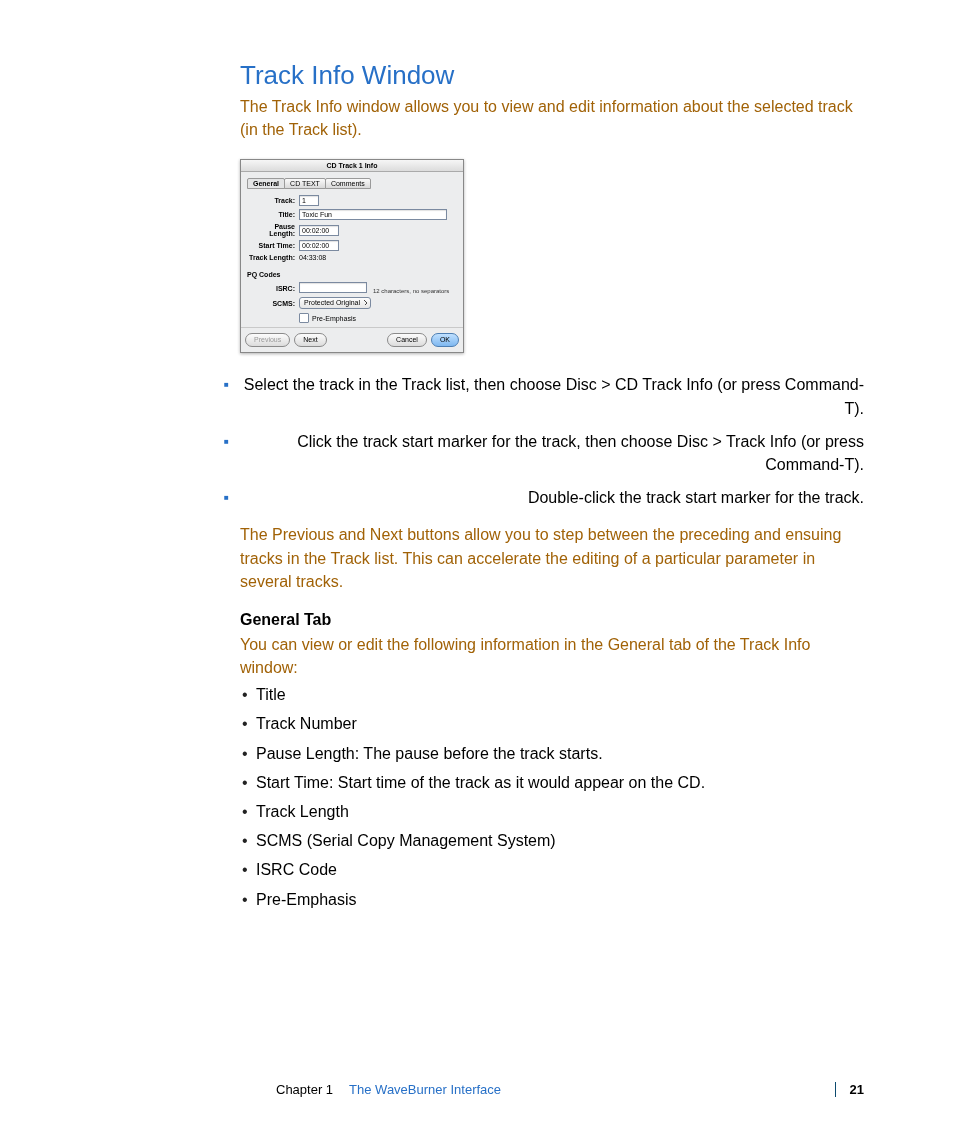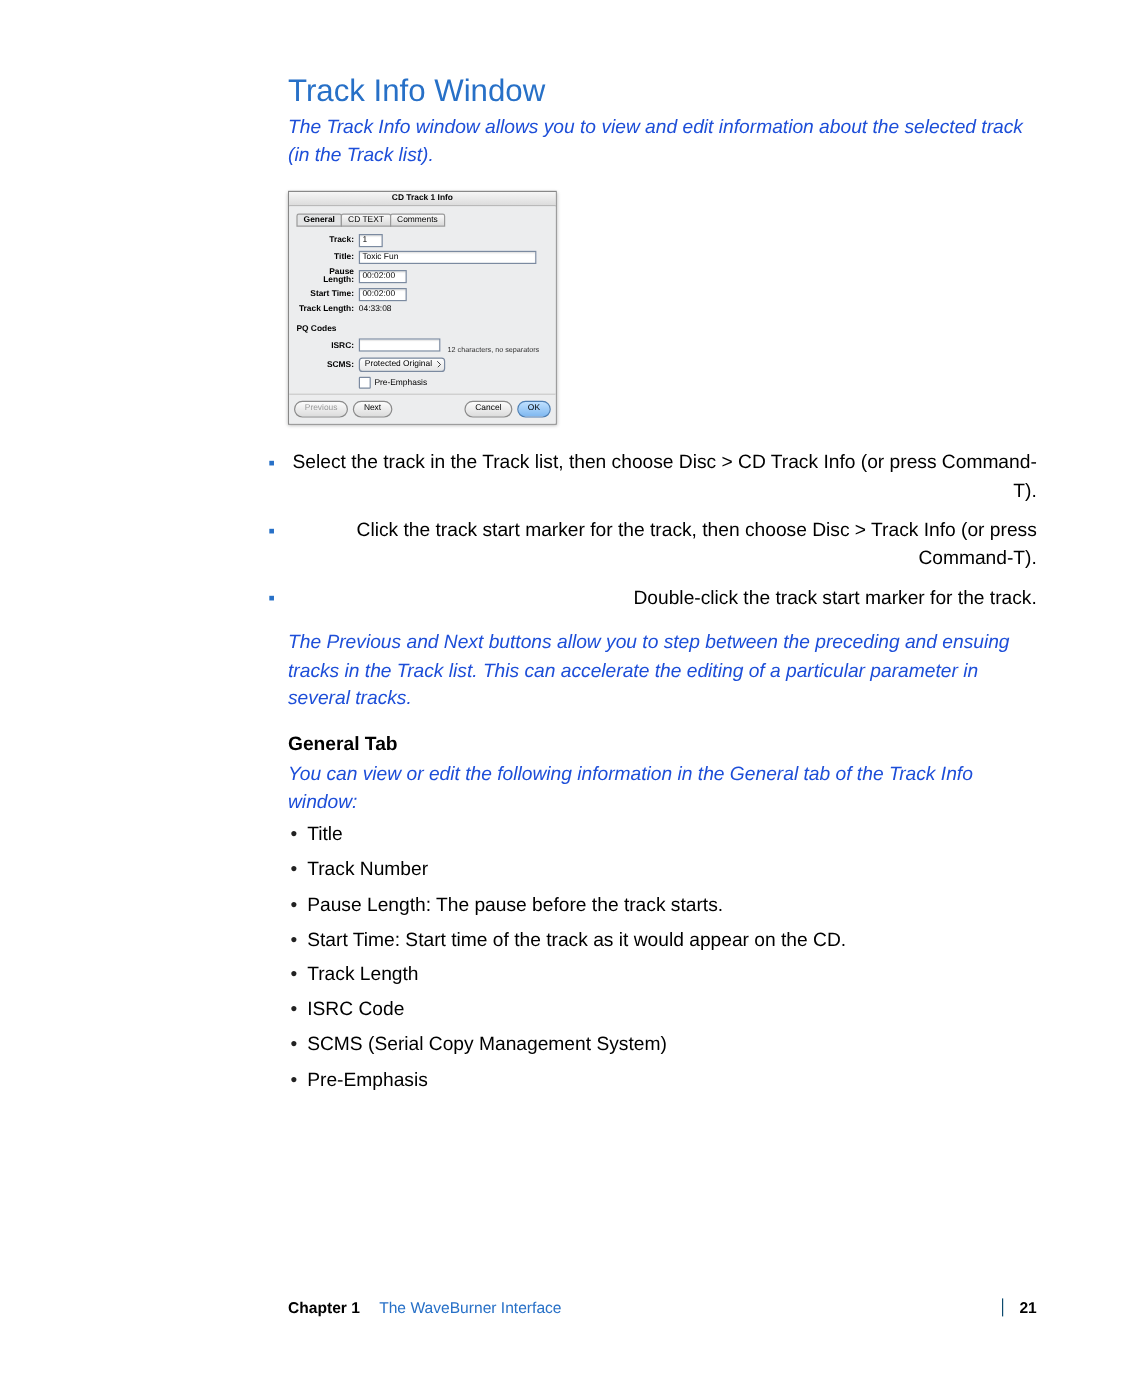--- a/index.html
+++ b/index.html
@@ -20,22 +20,21 @@
     font-size: 26px;
     font-weight: 400;
     color: #2770c7;
     margin: 0 0 4px 0;
     letter-spacing: 0px;
   }
   p.body {
     font-size: 16px;
     line-height: 1.45;
     margin: 0 0 18px 0;
-    color:#1d4ed8;
-    font-style:italic;
+    color:#a16207;
   }
   p.body.tight { margin-bottom: 12px; }
   .bold-lead {
     font-weight: 700;
     font-size: 16px;
     margin: 18px 0 4px 0;
   }
   ul.square-bullets {
     list-style: none;
     padding: 0;
@@ -84,21 +83,21 @@
   
   .footer {
     position: absolute;
     bottom: 48px;
     left: 240px;
     right: 90px;
     font-size: 13px;
     display: flex;
     align-items: center;
   }
-  .footer .chap-label { font-weight: 700; margin-right: 16px; }
+  .footer .chap-label { font-weight: 400; margin-right: 16px; margin-left: 36px; }
   .footer .chap-name { color: #2770c7; }
   .footer .pnum {
     margin-left: auto;
     font-weight: 700;
     border-left: 1px solid #0c4a6e;
     padding-left: 14px;
   }
 
   
   .dialog-wrap {
@@ -308,22 +307,22 @@
   <p class="body" style="margin-left:0">The Previous and Next buttons allow you to step between the preceding and ensuing tracks in the Track list. This can accelerate the editing of a particular parameter in several tracks.</p>
 
   <div class="bold-lead" style="margin-top:6px">General Tab</div>
   <p class="body tight" style="margin-bottom:4px">You can view or edit the following information in the General tab of the Track Info window:</p>
   <ul class="dot-bullets">
     <li>Title</li>
     <li>Track Number</li>
     <li>Pause Length:  The pause before the track starts.</li>
     <li>Start Time:  Start time of the track as it would appear on the CD.</li>
     <li>Track Length</li>
+    <li>SCMS (Serial Copy Management System)</li>
     <li>ISRC Code</li>
-    <li>SCMS (Serial Copy Management System)</li>
     <li>Pre-Emphasis</li>
   </ul>
 </div>
 
 <div class="footer">
   <span class="chap-label">Chapter 1</span>
   <span class="chap-name">The WaveBurner Interface</span>
   <span class="pnum">21</span>
 </div>
 

